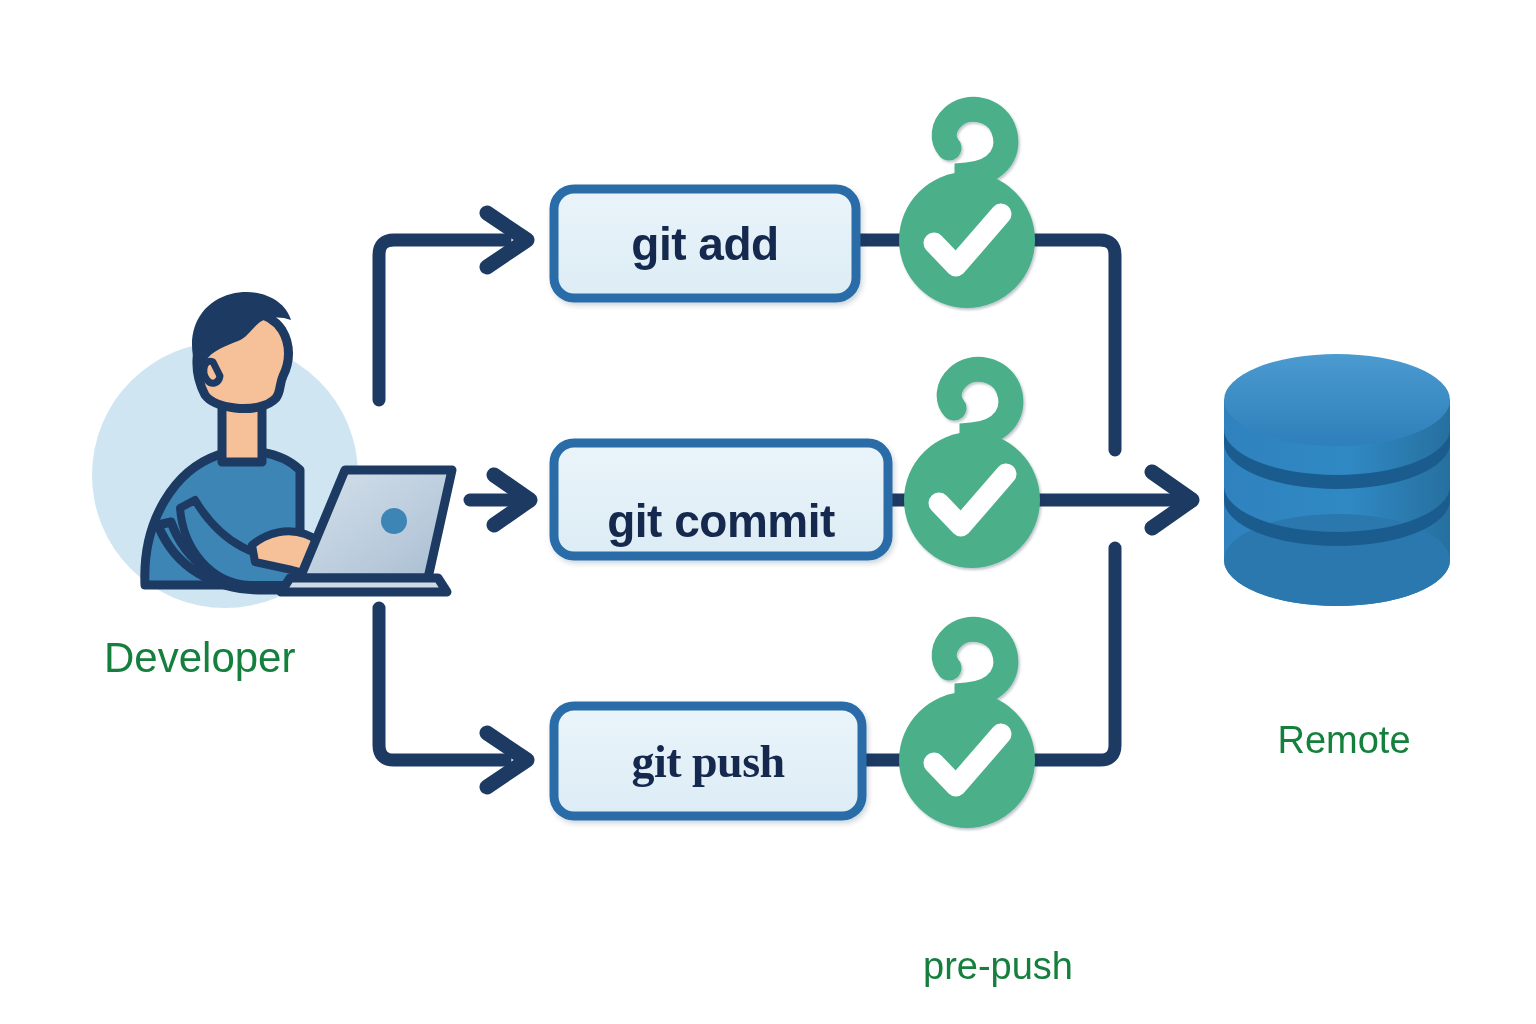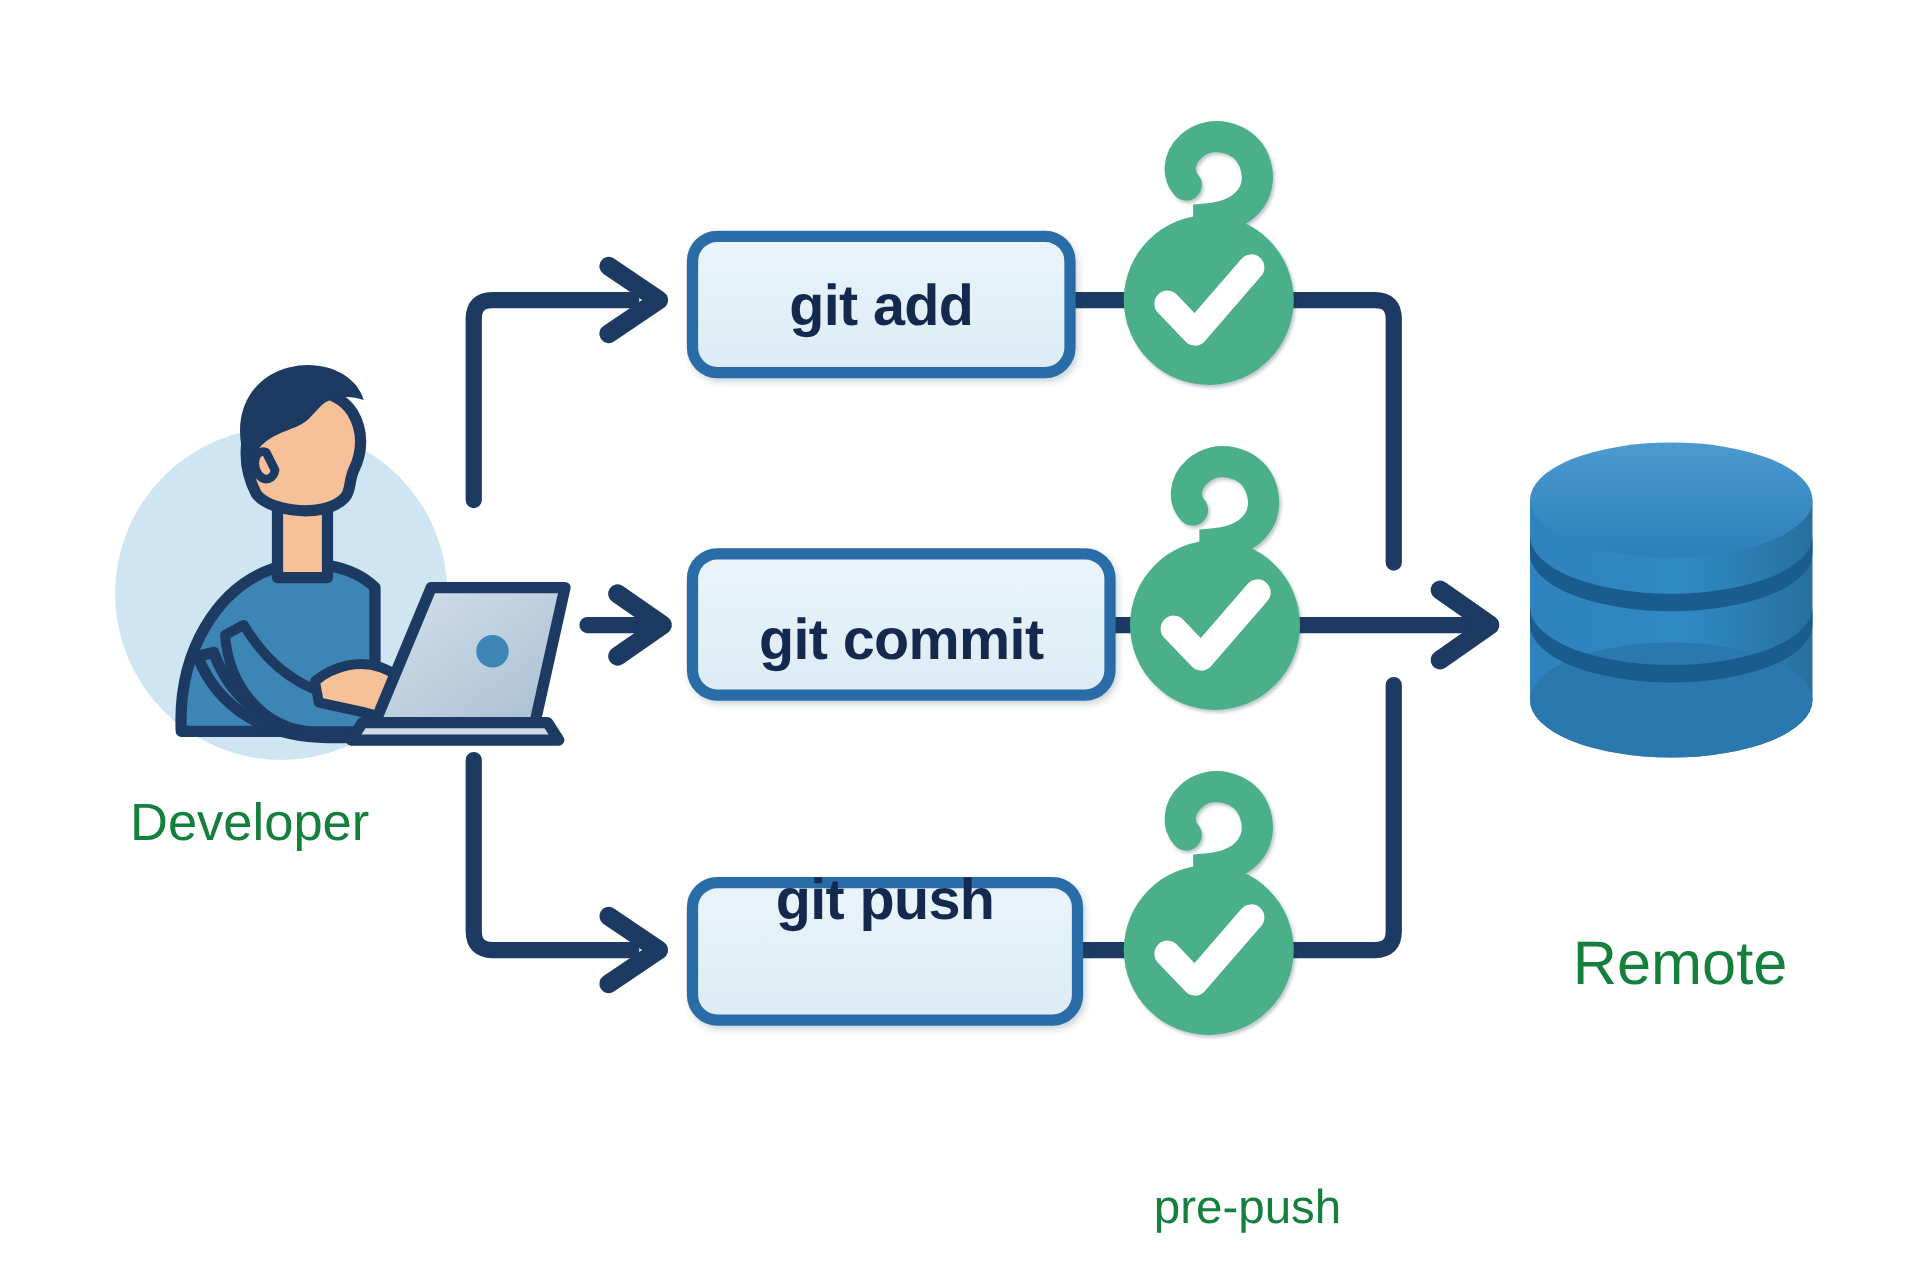--- a/index.html
+++ b/index.html
@@ -48,21 +48,21 @@
     text-align: right;
   }
   #dev-label {
     left: 104px;
     top: 634px;
     font-size: 42px;
   }
   #remote-label {
     left: 1224px;
     top: 634px;
-    font-size: 49px;
+    font-size: 38px;
     text-align: center;
     width: 240px;
   }
   #hook-label {
     left: 888px;
     top: 860px;
     font-size: 38px;
     text-align: center;
     width: 220px;
   }
@@ -216,22 +216,22 @@
     <g>
       <path d="M 1224 400 L 1224 560 A 113 46 0 0 0 1450 560 L 1450 400 Z" fill="url(#dbBodyGrad)"></path>
       <ellipse cx="1337" cy="560" rx="113" ry="46" fill="#2a78ad"></ellipse>
       <path d="M 1224 500 A 113 46 0 0 0 1450 500 L 1450 486 A 113 46 0 0 1 1224 486 Z" fill="#1b5c8f"></path>
       <path d="M 1224 443 A 113 46 0 0 0 1450 443 L 1450 429 A 113 46 0 0 1 1224 429 Z" fill="#1b5c8f"></path>
       <ellipse cx="1337" cy="400" rx="113" ry="46" fill="url(#dbTopGrad)"></ellipse>
     </g>
   </svg>
 
   <div class="cmd-text" style="left:554px; top:189px; width:302px; height:109px;">git add</div>
-  <div class="cmd-text" style="left:554px; top:454px; width:334px; height:113px;">git commit</div>
-  <div class="cmd-text" style="left:554px; top:664px; width:308px; height:110px;">git push</div>
+  <div class="cmd-text" style="left:554px; top:464px; width:334px; height:113px;">git commit</div>
+  <div class="cmd-text" style="left:554px; top:706px; width:308px; height:110px;font-family:Liberation Serif, serif;">git push</div>
 
   <div class="lbl" id="dev-label">Developer</div>
 
   <div class="lbl" id="remote-label">
     <div>Remote</div>
   </div>
 
   <div class="lbl" id="hook-label">
     <div>pre-push</div>
     

